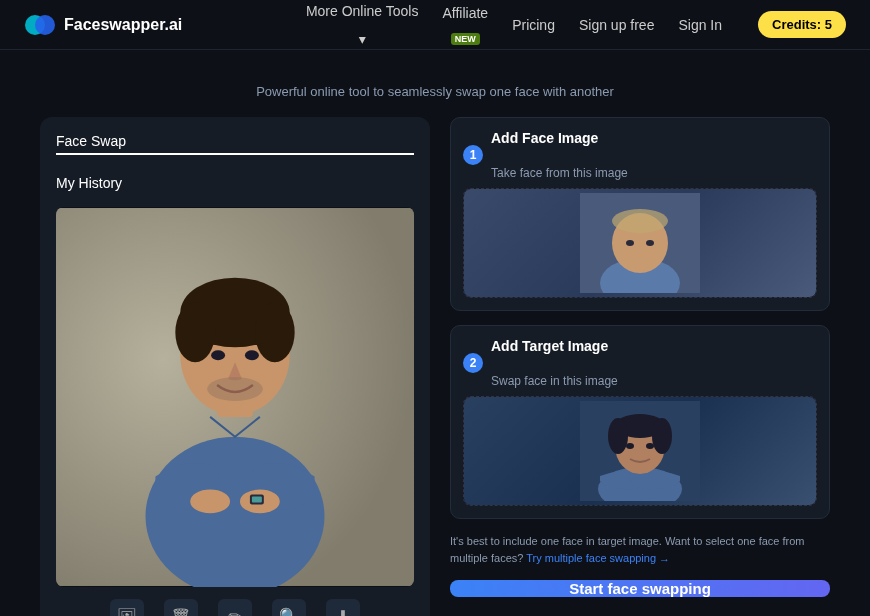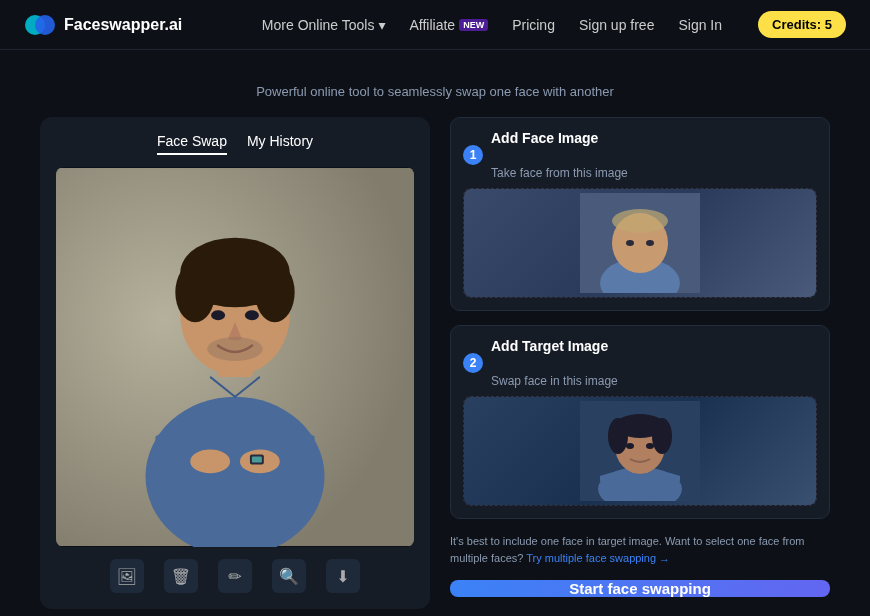--- a/index.html
+++ b/index.html
@@ -40,24 +40,25 @@
       display: flex;
       align-items: center;
       gap: 24px;
     }
     .nav-link {
       font-size: 14px;
       color: #ccc;
       cursor: pointer;
       display: flex;
       align-items: center;
-      gap: 4px;
+      gap: 12px;
+      flex-direction: column;
     }
     .nav-badge {
-      background: #4c1d95;
+      background: #4d7c0f;
       color: #fff;
       font-size: 9px;
       font-weight: 700;
       padding: 1px 4px;
       border-radius: 3px;
       text-transform: uppercase;
     }
     .nav-btn-signup {
       font-size: 14px;
       color: #ccc;
@@ -108,20 +109,21 @@
       border-radius: 12px;
       padding: 16px;
       width: 390px;
       flex-shrink: 0;
     }
     .tabs {
       display: flex;
       justify-content: center;
       gap: 20px;
       margin-bottom: 12px;
+      flex-direction: column;
     }
     .tab {
       font-size: 14px;
       color: #ffffff;
       cursor: pointer;
       padding-bottom: 4px;
     }
     .tab.active {
       color: #fff;
       border-bottom: 2px solid #fff;

